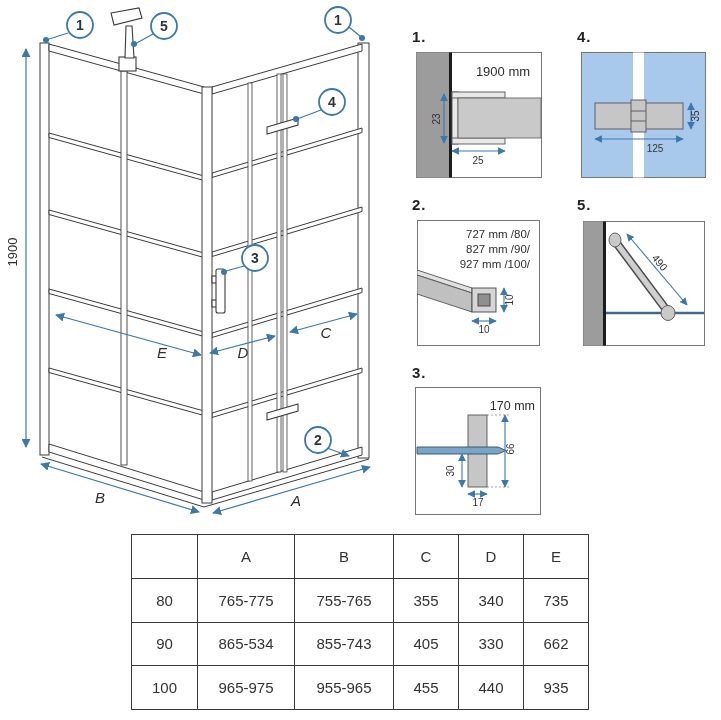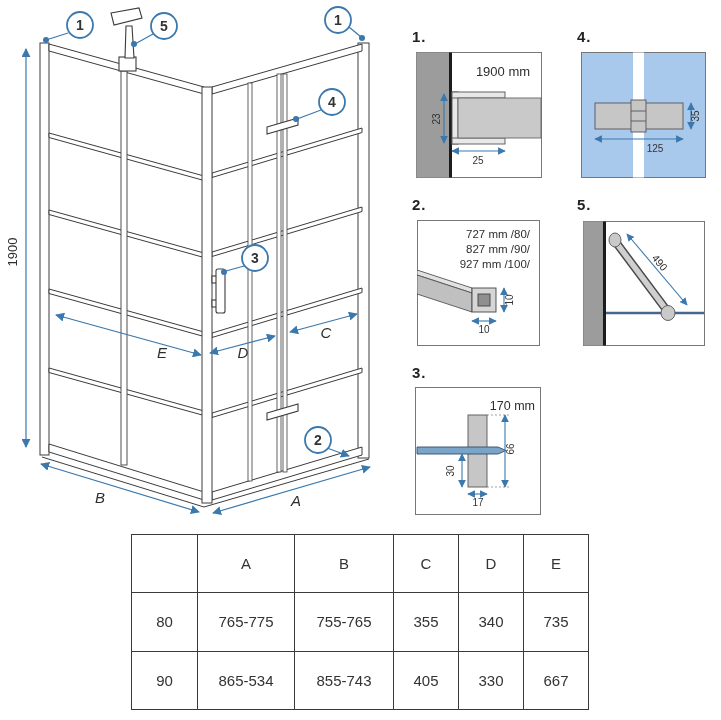--- a/index.html
+++ b/index.html
@@ -252,18 +252,26 @@
         <td>355</td>
         <td>340</td>
         <td>735</td>
       </tr>
       <tr>
         <td>90</td>
         <td>865-534</td>
         <td>855-743</td>
         <td>405</td>
         <td>330</td>
-        <td>667</td>
+        <td>662</td>
+      </tr>
+      <tr>
+        <td>100</td>
+        <td>965-975</td>
+        <td>955-965</td>
+        <td>455</td>
+        <td>440</td>
+        <td>935</td>
       </tr>
     </tbody>
   </table>
 
 </div>
 
 </body></html>

